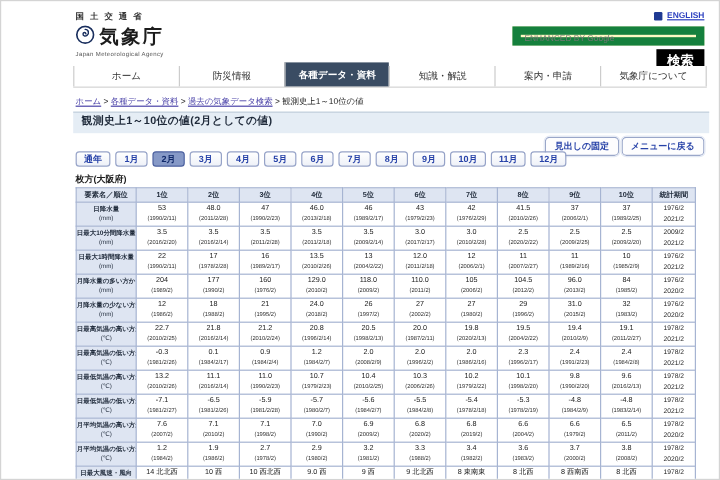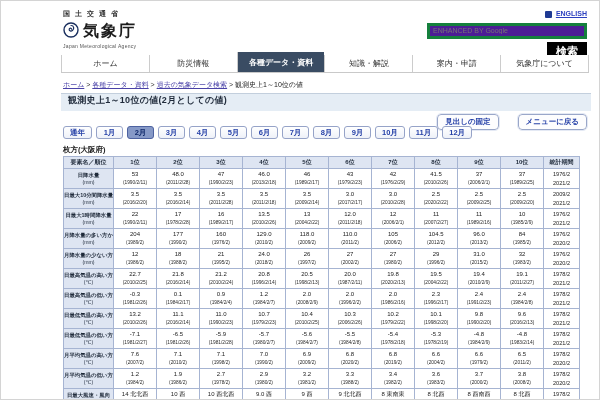--- a/index.html
+++ b/index.html
@@ -12,22 +12,22 @@
   .brand { position:absolute; left:62px; top:8px; }
   .ministry { font-size:7px; font-weight:bold; letter-spacing:5px; color:#333; }
   .agency-row { display:flex; align-items:center; gap:4px; margin-top:2px;text-align:center; }
   .agency { font-size:16px; font-weight:bold; color:#1c1c1c; letter-spacing:2px; }
   .agency-en { font-size:5px; color:#555; margin-top:1px; letter-spacing:.3px; }
   .header-right { position:absolute; right:12px; top:9px; width:175px; }
   .english-row { text-align:right; font-size:7px; margin-bottom:5px; }
   .eng-icon { display:inline-block; width:7px; height:7px; background:#1f3a93;
     border-radius:1px; vertical-align:middle; margin-right:2px; }
   .english-link { color:#2b3fbf; text-decoration:underline; font-weight:bold; cursor:pointer; }
-  .search-box { width:160px; height:16px; border:3px solid #15803d; background:#4c1d95;
-    margin-left:auto; display:flex; align-items:center; padding:0 3px; }
+  .search-box { width:160px; height:16px; border:7px solid #15803d; background:#fef9c3;
+    margin-left:auto; display:flex; align-items:flex-start; padding:0 3px; }
   .search-box input { border:none; outline:none; width:100%; font-size:7px; color:#888; background:transparent; }
   .search-btn { display:block; margin:3px 0 0 auto; background:#000000; color:#fff;
     border:none; font-size:11px; font-weight:bold; padding:2px 9px; cursor:pointer; }
 
   
   .nav { position:absolute; top:54px; left:60px; right:10px; height:18px;
     display:flex; border-bottom:1px solid #c9c9c9; }
   .nav-item { flex:1; text-align:center; font-size:8px; color:#333; line-height:18px;
     border-left:1px solid #ccc; cursor:pointer; background:#fff; white-space:nowrap; }
   .nav-item:last-child { border-right:1px solid #ccc; }
@@ -39,21 +39,21 @@
   .bc-link { color:#4a42a8; text-decoration:underline; cursor:pointer; }
   .bc-sep { color:#333; }
   .bc-current { color:#222; }
 
   
   .title-bar { position:absolute; top:92px; left:60px; right:8px; height:18px;
     background:#e5edf5; border-top:1px solid #c3cfdd; display:flex; align-items:flex-start; }
   .title-bar h1 { font-size:9px; font-weight:bold; color:#1f2a3a; padding-left:7px; letter-spacing:.3px; }
 
   
-  .action-row { position:absolute; top:113px; right:12px; display:flex; gap:19px; }
+  .action-row { position:absolute; top:113px; right:12px; display:flex; gap:2px; }
   .pill-btn { background:#fdfdfe; border:1px solid #9aa7c9; outline:1px solid #e4e9f4;
     border-radius:4px; color:#2742a8; font-size:7.5px; font-weight:bold;
     padding:2px 7px; cursor:pointer; white-space:nowrap; }
 
   
   .months { position:absolute; top:125px; left:62px; display:flex; gap:4px;justify-content:flex-end; }
   .month-btn { min-width:27px; padding:1px 6px; height:13px; font-size:7.5px; font-weight:bold;
     color:#2742a8; background:linear-gradient(#ffffff,#eef1f8); border:1px solid #96a3c8;
     border-radius:3px; cursor:pointer; line-height:10px; white-space:nowrap; }
   .month-btn.active { background:#8699c7; border-color:#4d62a0; color:#10296a; }

